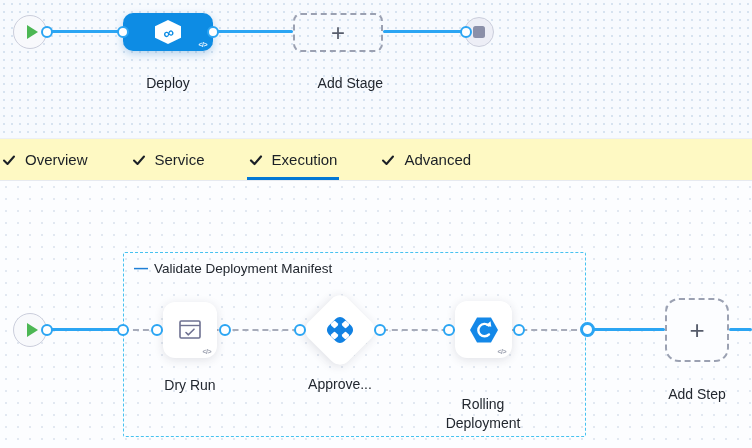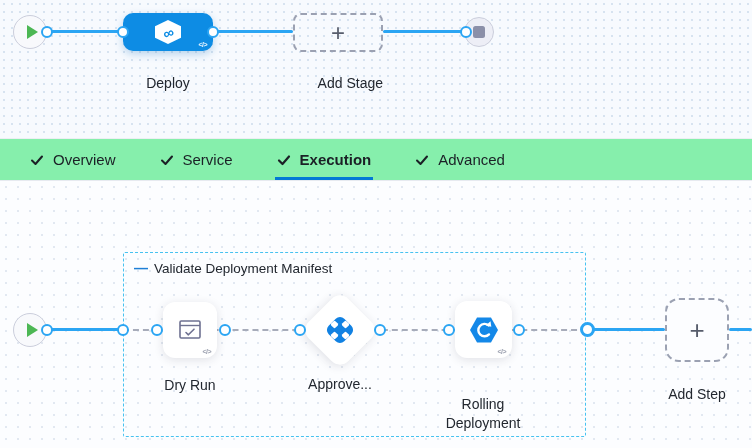--- a/index.html
+++ b/index.html
@@ -12,26 +12,26 @@
     background-size:8px 8px;
   }
   .exec-canvas {
     position:absolute; left:0; top:181px; width:752px; height:267px;
     background-color:#FCFDFF;
     background-image:radial-gradient(circle, #E2E8F1 1px, rgba(0,0,0,0) 1px);
     background-size:12px 12px;
   }
   .tabbar {
     position:absolute; left:0; top:138px; width:752px; height:43px;
-    background:#86efac; border-top:1px solid #ECEFF3; border-bottom:1px solid #E7EAF0;
-    display:flex; align-items:stretch; padding-left:28px; gap:40px; z-index:5;
+    background:#fef9c3; border-top:1px solid #ECEFF3; border-bottom:1px solid #E7EAF0;
+    display:flex; align-items:stretch; gap:40px; z-index:5;
   }
   .tab { display:flex; align-items:center; gap:9px; font-size:15px; color:#1B2026;
          cursor:pointer; border-bottom:3px solid transparent; padding:3px 2px 0 2px; }
-  .tab.active { font-weight:700; border-bottom-color:#0278D5; }
+  .tab.active { font-weight:400; border-bottom-color:#0278D5; }
   .check-icon { width:14px; height:14px; flex:0 0 auto; }
 
   .hline { position:absolute; height:3px; background:#2BA5F3; border-radius:2px; z-index:1; }
   .dashline { position:absolute; height:0; border-top:2px dashed #A7ACBA; z-index:1; }
 
   .dot { position:absolute; width:12px; height:12px; border-radius:50%;
          background:#fff; border:2.5px solid #2BA5F3; z-index:6; }
   .dot.big { width:15px; height:15px; border-width:3px; }
 
   .round-node { position:absolute; width:34px; height:34px; border-radius:50%;

